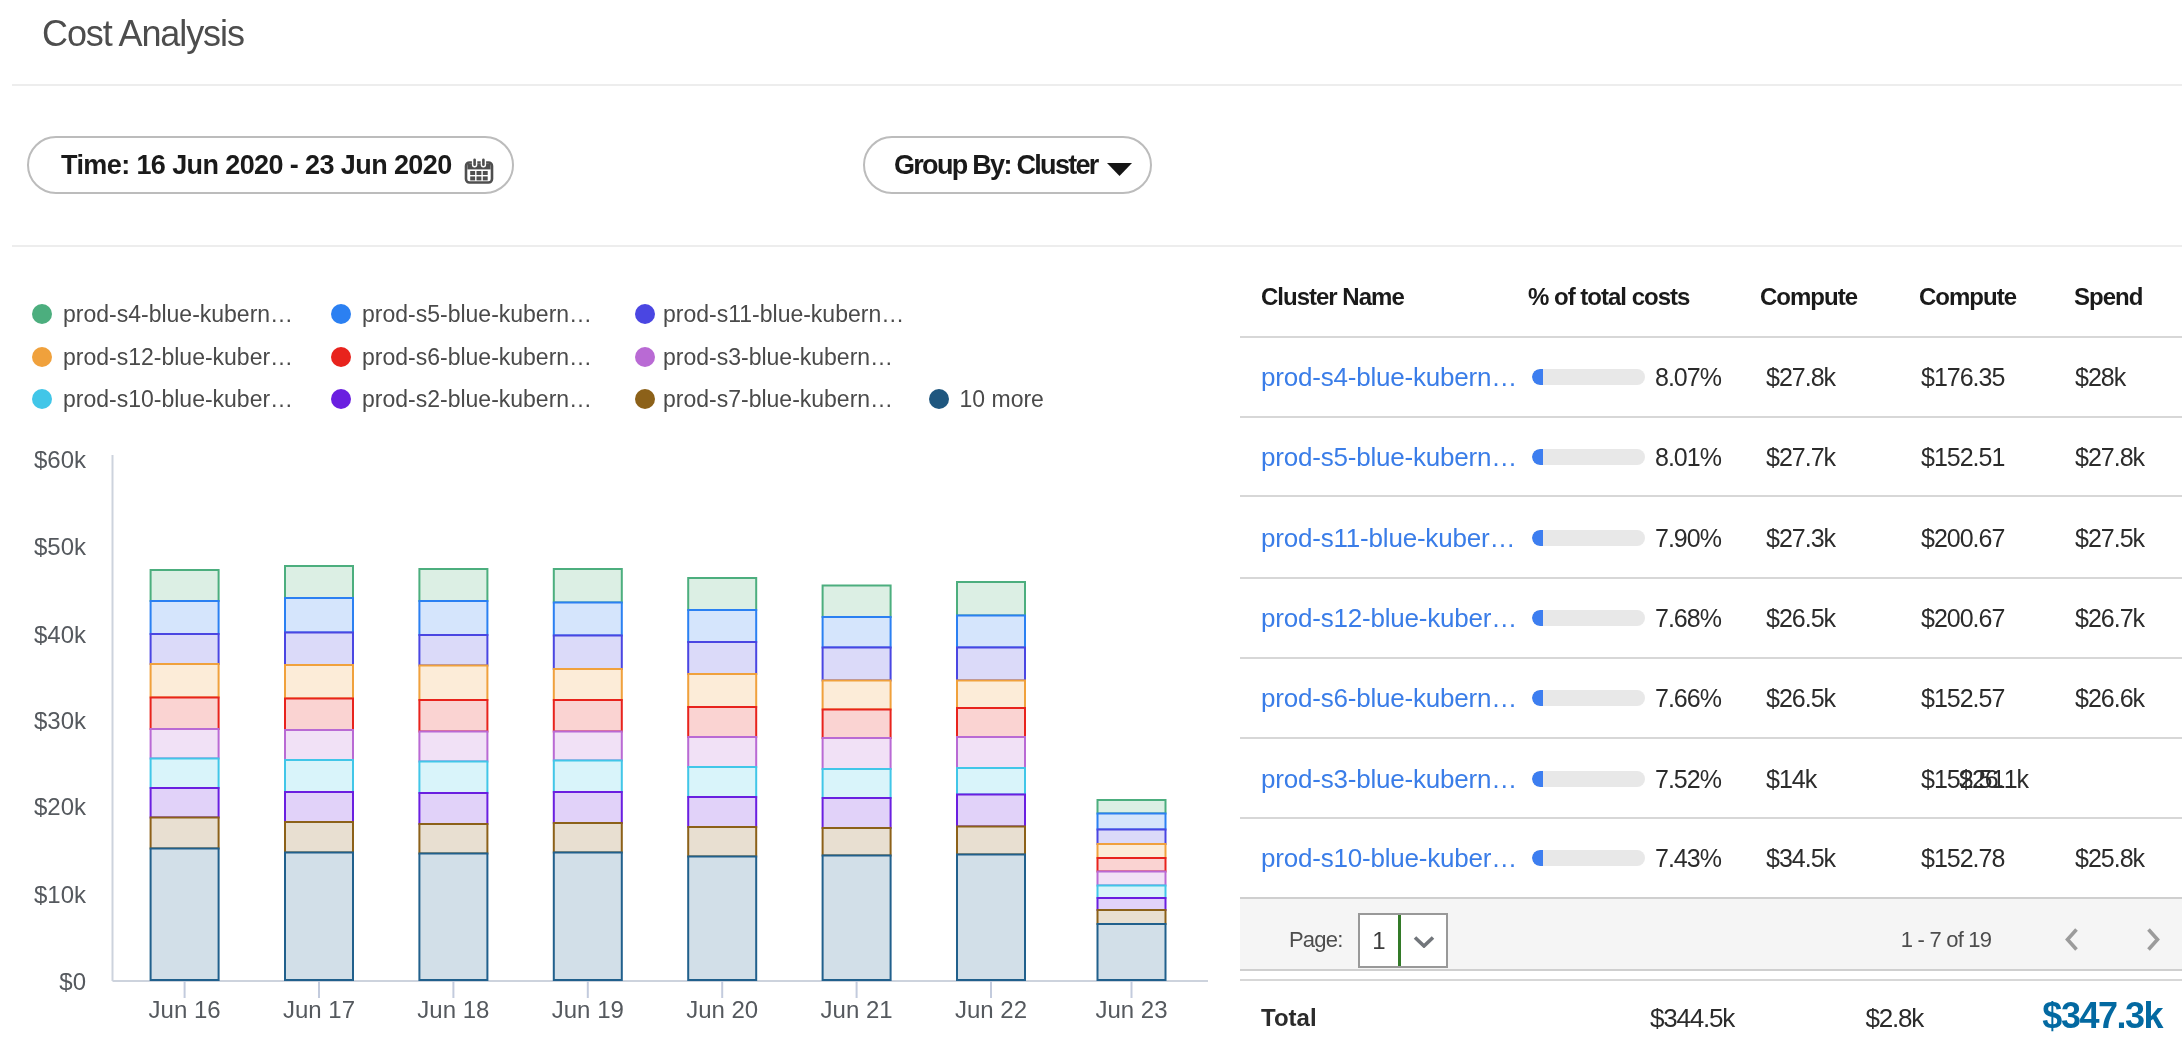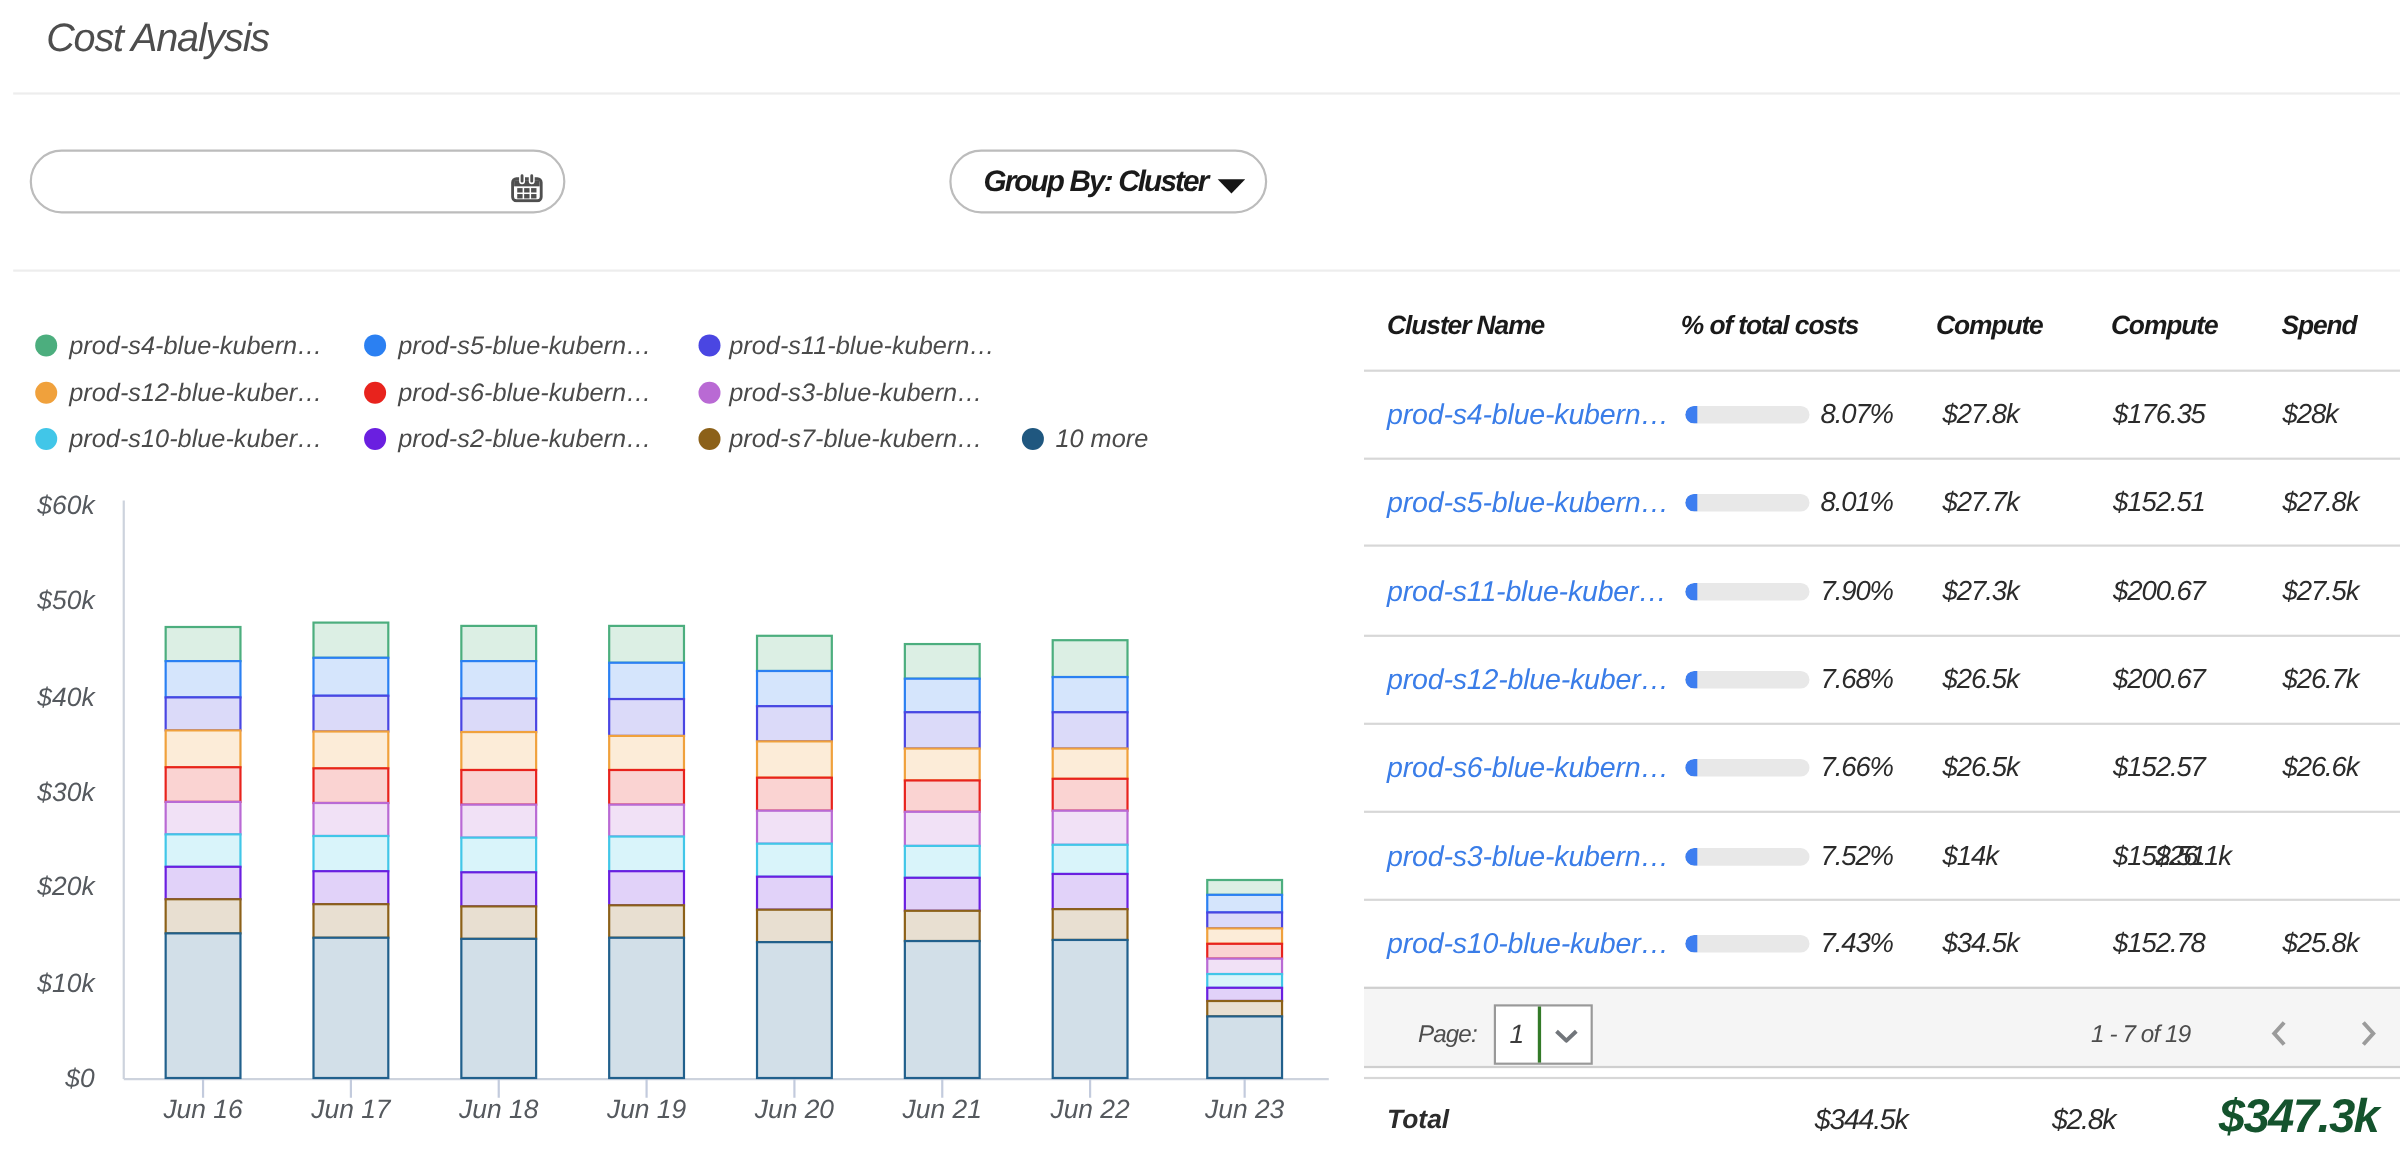--- a/index.html
+++ b/index.html
@@ -1,17 +1,17 @@
 <!DOCTYPE html>
 <html><head>
 <meta charset="utf-8">
 <style>
 * { margin:0; padding:0; box-sizing:border-box; }
 html,body { width:2182px; height:1052px; background:#fff; font-family:"Liberation Sans", sans-serif; overflow:hidden; }
-#page { position:relative; width:2182px; height:1052px;font-style:italic; }
+#page { position:relative; width:2182px; height:1052px; }
 #title { position:absolute; left:42px; top:13px; font-size:36px; letter-spacing:-1.1px; color:#4d4d4d; }
 .hr1 { position:absolute; left:12px; top:84px; width:2170px; height:0; border-top:2px solid #ededed; }
 .hr2 { position:absolute; left:12px; top:245px; width:2170px; height:0; border-top:2px solid #ededed; }
 .pill { position:absolute; top:136px; height:58px; border:2px solid #bcbcbc; border-radius:29px; font-size:27px; font-weight:bold; color:#1a1a1a; white-space:nowrap; }
 .pilltxt { position:absolute; top:50%; transform:translateY(-50%); }
 .dot { position:absolute; width:20px; height:20px; border-radius:50%; }
 .ltxt { position:absolute; transform:translateY(-50%); font-size:23px; color:#4a4a4a; white-space:nowrap; }
 .ax { font-size:24px; fill:#55595e; font-family:"Liberation Sans", sans-serif; }
 .th { position:absolute; transform:translateY(-50%); font-size:24px; font-weight:bold; letter-spacing:-1px; color:#1a1a1a; white-space:nowrap; }
 .sep { position:absolute; left:1240px; width:942px; border-top:2px solid #d7d7d7; }
@@ -22,28 +22,29 @@
 .pagband { position:absolute; left:1240px; top:897px; width:942px; height:74px; background:#f5f5f5; border-top:2px solid #cfcfcf; border-bottom:2px solid #cfcfcf; }
 .pagtxt { position:absolute; transform:translateY(-50%); font-size:22px; letter-spacing:-0.8px; color:#4d4d4d; white-space:nowrap; }
 .selbox { position:absolute; left:1358px; top:913px; width:90px; height:55px; background:#fff; border:2px solid #999; }
 .selval { position:absolute; left:0; top:0; width:38px; height:51px; line-height:51px; text-align:center; font-size:24px; color:#3c3c3c; }
 .selline { position:absolute; left:38px; top:0; width:3px; height:51px; background:#337a28; }
 .selchev { position:absolute; left:53px; top:20px; }
 .navchev { position:absolute; }
 .totline { position:absolute; left:1240px; top:979px; width:942px; border-top:2px solid #d7d7d7; }
 .tot { position:absolute; transform:translateY(-50%); font-size:24px; font-weight:bold; color:#2b2b2b; }
 .totv { position:absolute; transform:translate(-100%,-50%); font-size:26px; letter-spacing:-1.2px; color:#2b2b2b; }
-.totbig { position:absolute; transform:translate(-100%,-50%); font-size:43px; font-weight:bold; letter-spacing:-1.5px; color:#14532d; }
+.totbig { position:absolute; transform:translate(-100%,-50%); font-size:36px; font-weight:bold; letter-spacing:-1.5px; color:#0369a1; }
 </style>
 </head>
 <body>
 <div id="page">
   <div id="title">Cost Analysis</div>
   <div class="hr1"></div>
   <div class="pill" style="left:27px;width:487px" id="p1">
+      <span class="pilltxt" style="left:32px;letter-spacing:-0.6px" id="p1t">Time: 16 Jun 2020 - 23 Jun 2020</span>
       <svg style="position:absolute;left:435px;top:19px" width="30" height="27" viewBox="0 0 30 27">
 <rect x="2" y="5.5" width="26" height="20" rx="3.5" fill="#fff" stroke="#4f4f4f" stroke-width="2.6"></rect>
 <rect x="3.4" y="6.8" width="23.2" height="5.6" fill="#4f4f4f"></rect>
 <rect x="6.2" y="14.0" width="4.9" height="4.0" fill="#4f4f4f"></rect>
 <rect x="12.5" y="14.0" width="4.9" height="4.0" fill="#4f4f4f"></rect>
 <rect x="18.8" y="14.0" width="4.9" height="4.0" fill="#4f4f4f"></rect>
 <rect x="6.2" y="19.4" width="4.9" height="4.0" fill="#4f4f4f"></rect>
 <rect x="12.5" y="19.4" width="4.9" height="4.0" fill="#4f4f4f"></rect>
 <rect x="18.8" y="19.4" width="4.9" height="4.0" fill="#4f4f4f"></rect>
 <rect x="8.6" y="0.7" width="4.0" height="9" rx="2" fill="#4f4f4f" stroke="#fff" stroke-width="1.4"></rect>

